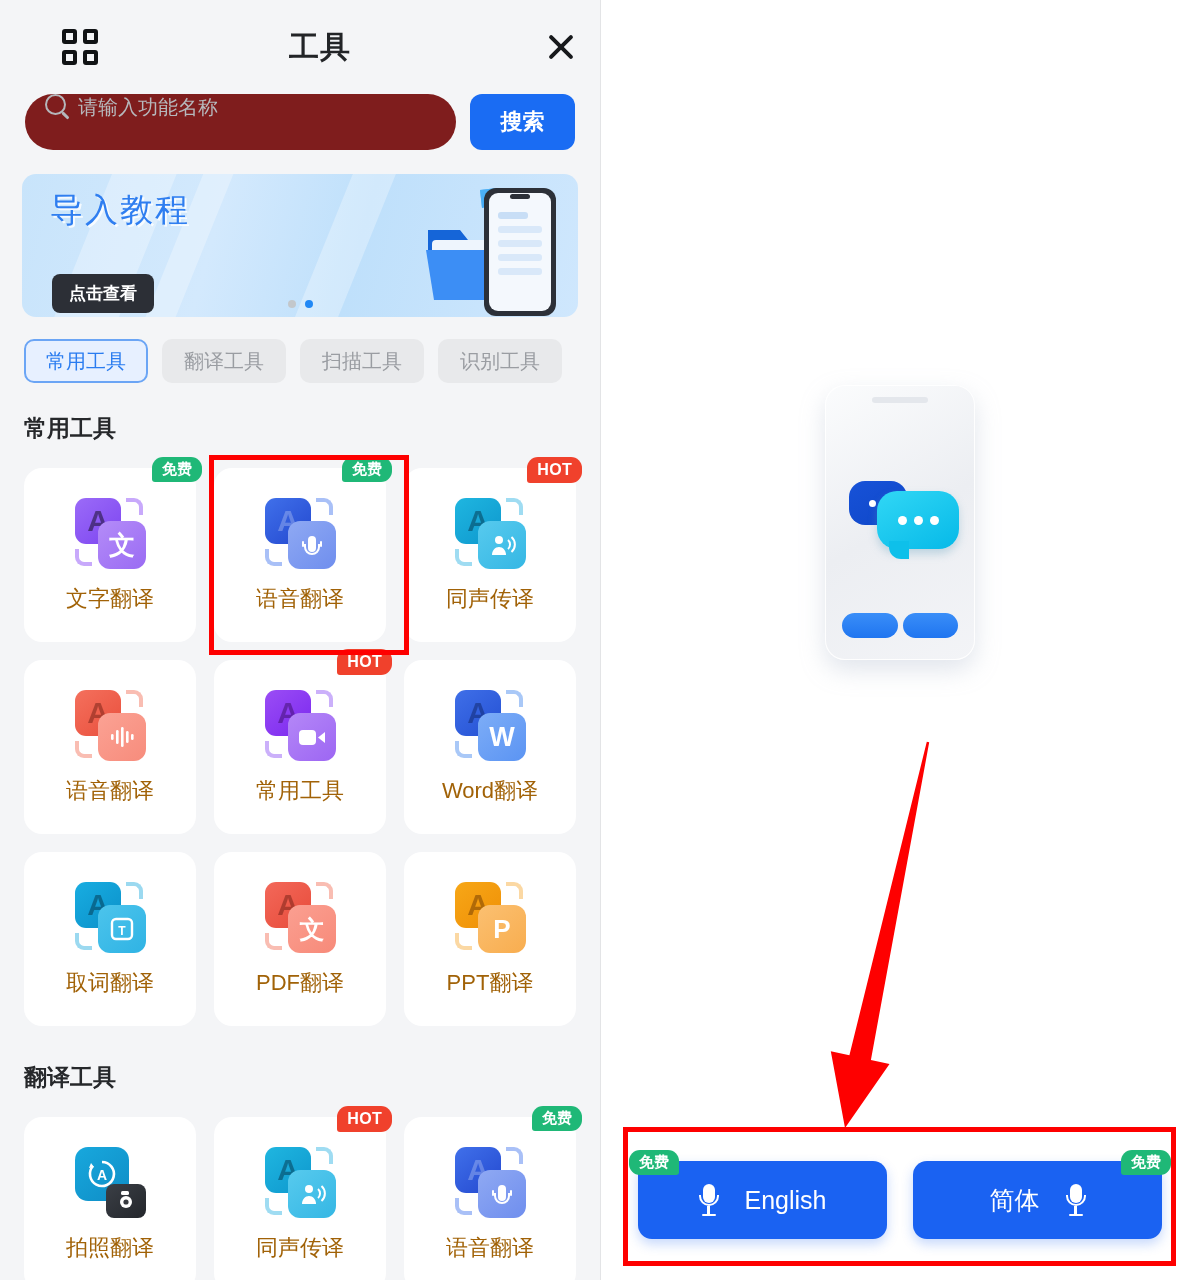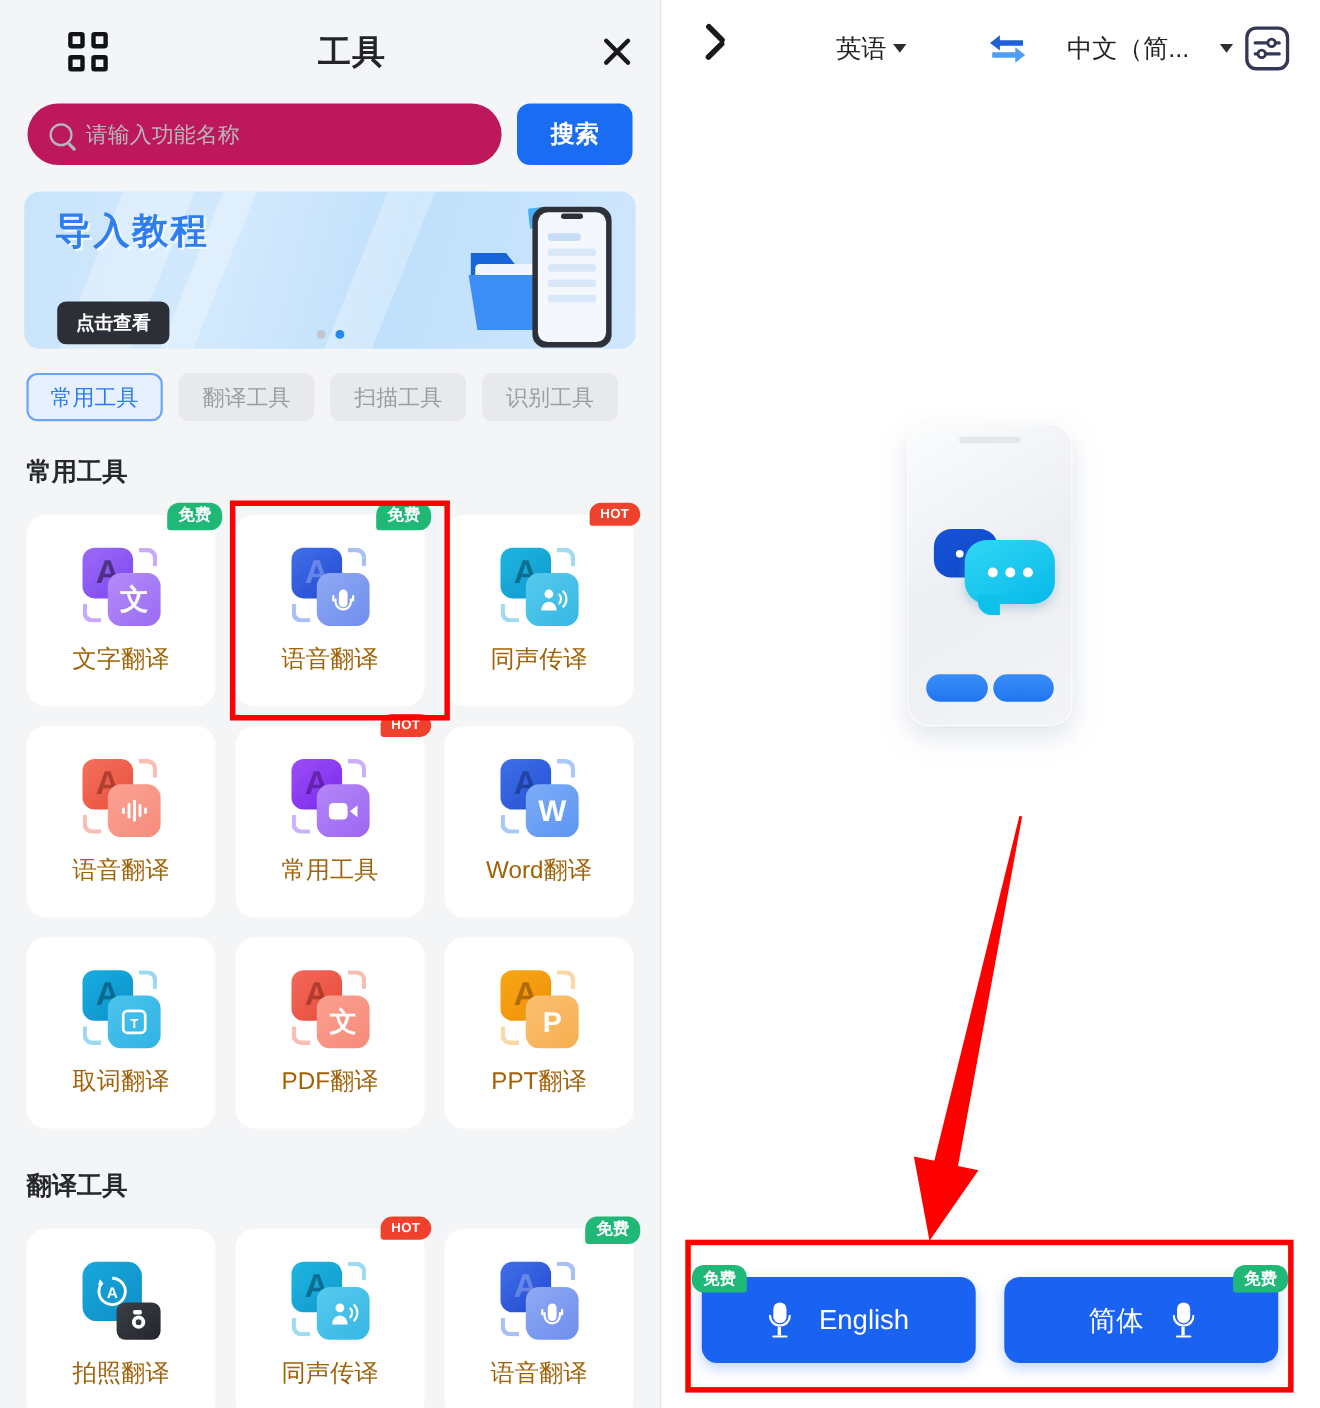--- a/index.html
+++ b/index.html
@@ -35,22 +35,22 @@
   .close-icon { margin-left: auto; width: 34px; height: 34px; position: relative; }
   .close-icon:before, .close-icon:after {
     content:''; position:absolute; left: 1px; top: 15px; width: 32px; height: 4px;
     background: #17191c; border-radius: 2px;
   }
   .close-icon:before { transform: rotate(45deg); }
   .close-icon:after  { transform: rotate(-45deg); }
 
   .search-row { display: flex; align-items: center; gap: 14px; padding: 0 25px; }
   .search-box {
-    flex: 1; height: 56px; background: #be185d; border-radius: 28px;
-    display: flex; align-items: center; padding: 0 20px; gap: 12px;
+    flex: 1; height: 56px; background: #7f1d1d; border-radius: 28px;
+    display: flex; padding: 0 20px; gap: 12px;
   }
   .mag {
     width: 21px; height: 21px; border: 2.6px solid #b5b7bb; border-radius: 50%;
     position: relative; flex: 0 0 auto;
   }
   .mag:after { content:''; position:absolute; right: -6px; bottom: -4px; width: 9px; height: 2.6px; background: #b5b7bb; transform: rotate(45deg); border-radius: 2px;}
   .search-input-text { font-size: 20px; color: #b6b8bc; }
   .search-btn {
     width: 105px; height: 56px; background: #1a6cf3; border-radius: 12px;
     color: #fff; font-size: 22px; font-weight: 600;
@@ -58,21 +58,21 @@
     border: none; cursor: pointer; font-family: inherit;
   }
 
   
   .banner {
     margin: 24px 22px 0 22px; height: 143px; border-radius: 14px;
     position: relative; overflow: hidden;
     background: linear-gradient(105deg, #c8e4fb 0%, #d3e9fd 35%, #bfe0fb 60%, #cfe7fd 100%);
   }
   .banner .streak { position:absolute; top:-40px; width: 60px; height: 240px; background: rgba(255,255,255,.30); transform: rotate(22deg); }
-  .banner-title { position:absolute; left: 28px; top: 14px; font-size: 33px; font-weight: 700; color: #2f7ef0; letter-spacing: 2px;
+  .banner-title { position:absolute; left: 28px; top: 14px; font-size: 33px; font-weight: 400; color: #2f7ef0; letter-spacing: 2px;
     text-shadow: 2px 2px 0 rgba(255,255,255,.8); }
   .banner-sub { position:absolute; left: 29px; top: 62px; font-size: 19px; color: #2b2d31; letter-spacing: .5px; }
   .banner-btn { position:absolute; left: 30px; top: 100px; background: #2c2f36; color: #fff;
     font-size: 17px; font-weight: 600; padding: 8px 17px; border-radius: 8px; border:none; font-family: inherit; cursor:pointer;}
   .dots { position:absolute; bottom: 9px; left: 0; right: 0; display:flex; justify-content:center; gap: 9px; }
   .dots i { width: 8px; height: 8px; border-radius: 50%; background: #c3c7cb; display:block;}
   .dots i.on { background: #2188f5; }
   .banner-art { position: absolute; right: 6px; top: 4px; width: 200px; height: 140px; }
 
   
@@ -92,21 +92,21 @@
     display:flex; flex-direction: column; align-items: center; justify-content: center; gap: 14px;
     cursor: pointer;
   }
   .tool-label { font-size: 22px; color: #a16207; }
   .badge {
     position:absolute; top: -11px; right: -6px; border-radius: 11px 11px 11px 3px;
     font-size: 15px; font-weight: 700; color:#fff; padding: 3px 10px; line-height: 1.25;
     z-index: 3;
   }
   .badge.free { background: #1fb877; }
-  .badge.hot  { background: #f0412c; font-size: 12px; letter-spacing: .3px;}
+  .badge.hot  { background: #f0412c; font-size: 16px; letter-spacing: .3px;}
 
   
   .ticon { position: relative; width: 74px; height: 74px; }
   .ticon .tileA { position:absolute; left: 2px; top: 2px; width: 46px; height: 46px; border-radius: 11px; display:flex; align-items:center; justify-content:center; }
   .ticon .tileB { position:absolute; right: 1px; bottom: 1px; width: 48px; height: 48px; border-radius: 12px; display:flex; align-items:center; justify-content:center; }
   .ticon .cA, .ticon .cB { position:absolute; width: 17px; height: 17px; border-style: solid; border-color: currentColor; }
   .ticon .cA { right: 4px; top: 2px; border-width: 4px 4px 0 0; border-radius: 0 9px 0 0; }
   .ticon .cB { left: 2px; bottom: 4px; border-width: 0 0 4px 4px; border-radius: 0 0 0 9px; }
   .glyph { color:#fff; font-weight: 700; font-size: 26px; line-height:1; }
   .glyphA { color: rgba(0,0,0,.45); font-weight: 800; font-size: 30px; line-height: 1; font-family:"Liberation Sans", sans-serif;}
@@ -454,45 +454,20 @@
               </svg>
           </span>
         </div>
         <div class="tool-label">语音翻译</div>
       </div>
     </div>
   </div>
 
   <div class="right-panel">
 
-    <div class="rp-header">
-      <div class="back-icon"></div>
-      <div class="lang-pick" style="margin-left:80px">
-        <span>英语</span>
-        <span class="caret"></span>
-      </div>
-      <div class="swap-icon" style="margin-left:72px">
-        <svg width="40" height="30" viewBox="0 0 40 30">
-          <path d="M4 10 L13 3 L13 7.5 L34 7.5 L34 12.5 L13 12.5 L13 17 Z" fill="#1f5fd8"></path>
-          <path d="M36 21 L27 28 L27 23.5 L6 23.5 L6 18.5 L27 18.5 L27 14 Z" fill="#4f9ef0"></path>
-        </svg>
-      </div>
-      <div class="lang-pick" style="margin-left:34px">
-        <span>中文（简...</span>
-        <span class="caret" style="margin-left:22px"></span>
-      </div>
-      <div class="rp-settings">
-        <svg width="34" height="34" viewBox="0 0 34 34">
-          <line x1="6" y1="12" x2="28" y2="12" stroke="#343856" stroke-width="2.8" stroke-linecap="round"></line>
-          <circle cx="21" cy="12" r="3.4" fill="#fff" stroke="#343856" stroke-width="2.6"></circle>
-          <line x1="6" y1="22" x2="28" y2="22" stroke="#343856" stroke-width="2.8" stroke-linecap="round"></line>
-          <circle cx="12" cy="22" r="3.4" fill="#fff" stroke="#343856" stroke-width="2.6"></circle>
-        </svg>
-      </div>
-    </div>
 
     <div class="hero">
       <div class="phone">
         <span class="notch"></span>
         <div class="bubble1">
           <span class="dot-s"></span>
             <span class="dot-s"></span>
         </div>
         <div class="bubble2">
           <span class="dot-w"></span>

